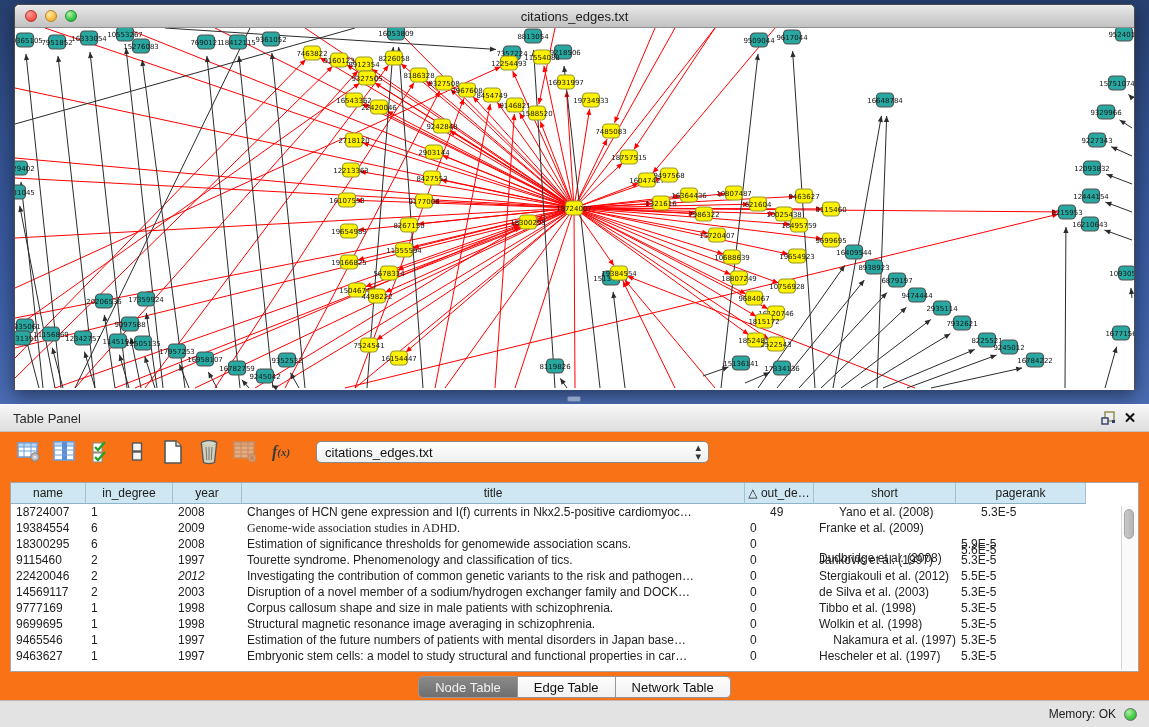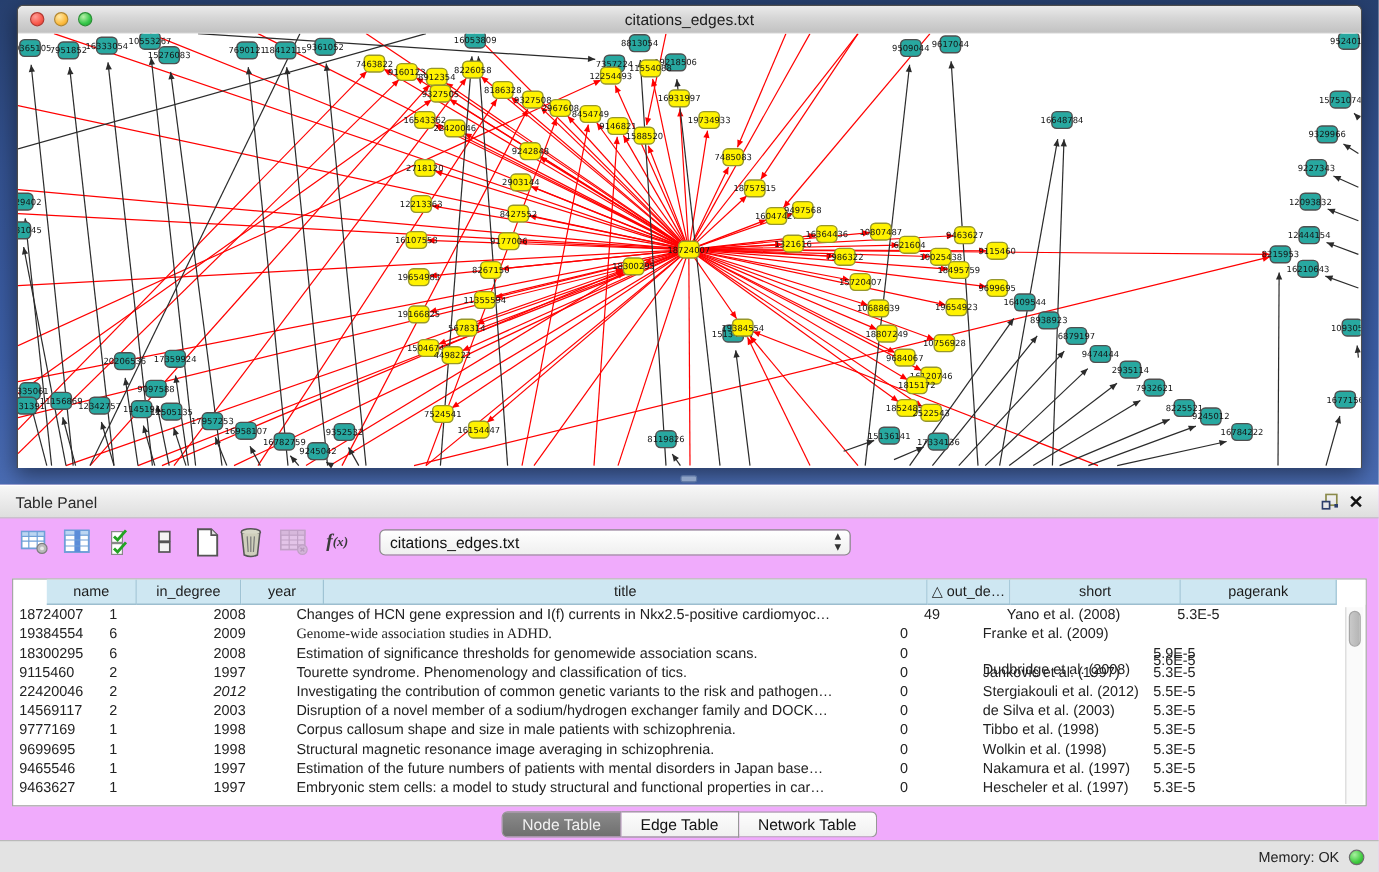--- a/index.html
+++ b/index.html
@@ -22,39 +22,39 @@
   .traffic { width:12px; height:12px; border-radius:50%; margin-left:8px; display:inline-block; }
   .t-red   { background:radial-gradient(circle at 35% 30%,#ff9d96,#f95a4d 60%,#d63b2f); border:1px solid #b23730; margin-left:10px;}
   .t-yel   { background:radial-gradient(circle at 35% 30%,#ffe9a8,#fdbc40 60%,#df9b28); border:1px solid #b3872f; }
   .t-grn   { background:radial-gradient(circle at 35% 30%,#b8f0a8,#34c749 60%,#23a037); border:1px solid #2a8f34; }
   #win-title { position:absolute; left:0; right:0; text-align:center; font-size:13px; color:#1c1c1c; }
   #graph-canvas { position:relative; width:1119px; height:362px; background:#fff; overflow:hidden; }
   #graph-svg { display:block; }
   #graph-svg text { font-family:"DejaVu Sans", sans-serif; font-size:7px; fill:#141414; }
 
   
-  #table-panel { position:absolute; left:0; top:404px; width:1149px; height:323px; background:#f0abfc; }
+  #table-panel { position:absolute; left:0; top:404px; width:1149px; height:323px; background:#f97316; }
   #panel-header { height:28px; display:flex; align-items:center;
              background:linear-gradient(180deg,#f7f7f7,#dedede);
              border-top:1px solid #ffffff; border-bottom:1px solid #c2c2c2; }
   #panel-title { font-size:13px; color:#2a2a2a; padding-left:13px; flex:1; }
   .panel-hbtn { width:22px; height:20px; display:flex; align-items:center; justify-content:center; cursor:default; }
   #panel-close { font-size:15px; font-weight:bold; color:#111; margin-right:8px; }
 
   #toolbar { display:flex; align-items:center; height:40px; padding-left:14px; }
   .tbtn { width:30px; height:30px; display:flex; align-items:center; justify-content:center; margin-right:6px; border-radius:3px; }
   .fx { font-family:"Liberation Serif", serif; font-style:italic; font-size:16px; font-weight:bold; color:#3a3a3a; }
   #table-select { margin-left:14px; width:393px; height:22px; border:1px solid #8a8a8a; border-radius:5px;
              background:linear-gradient(180deg,#ffffff,#efefef); display:flex; align-items:center;
              font-size:13px; color:#111; padding:0 8px; position:relative; }
   #table-select .arrows { position:absolute; right:7px; top:1px; font-size:11px; color:#333; line-height:9px; }
 
   #table-container { position:absolute; left:10px; top:78px; width:1129px; height:190px;
              border:1px solid #a6a6a6; background:#fff; overflow:hidden; }
-  #thead { display:flex; height:21px; background:#fff;margin-left:28px; }
+  #thead { display:flex; height:21px; background:#fff; }
   .th { background:#cee7f2; border-right:1px solid #9fc3d4; border-bottom:1px solid #8fb3c6;
         font-size:12px; color:#1b1b1b; display:flex; align-items:center; justify-content:center; overflow:hidden; white-space:nowrap; }
   .tbody {}
   .tr { display:flex; height:16px; align-items:center; }
   .td { font-size:12px; color:#222; padding-left:5px; overflow:hidden; white-space:nowrap; }
   #vscroll { position:absolute; right:2px; top:23px; width:15px; height:164px; background:#fafafa;
              border-left:1px solid #d8d8d8; }
   #vthumb { position:absolute; left:2px; top:3px; width:10px; height:30px; background:linear-gradient(90deg,#c9c9c9,#b5b5b5);
              border:1px solid #a5a5a5; border-radius:6px; }
 
@@ -1010,21 +1010,21 @@
           <div class="td" style="width: 69px;">0</div>
           <div class="td" style="width: 142px;">Wolkin et al. (1998)</div>
           <div class="td" style="width: 130px;">5.3E-5</div>
         </div>
         <div class="tr">
           <div class="td" style="width: 75px;">9465546</div>
           <div class="td" style="width: 87px;">1</div>
           <div class="td" style="width: 69px;">1997</div>
           <div class="td" style="width: 503px;">Estimation of the future numbers of patients with mental disorders in Japan base…</div>
           <div class="td" style="width: 69px;">0</div>
-          <div class="td" style="width: 142px;">Nakamura et al. (1997)</div>
+          <div class="td" style="width: 142px; text-align: right;">Nakamura et al. (1997)</div>
           <div class="td" style="width: 130px;">5.3E-5</div>
         </div>
         <div class="tr">
           <div class="td" style="width: 75px;">9463627</div>
           <div class="td" style="width: 87px;">1</div>
           <div class="td" style="width: 69px;">1997</div>
           <div class="td" style="width: 503px;">Embryonic stem cells: a model to study structural and functional properties in car…</div>
           <div class="td" style="width: 69px;">0</div>
           <div class="td" style="width: 142px;">Hescheler et al. (1997)</div>
           <div class="td" style="width: 130px;">5.3E-5</div>

